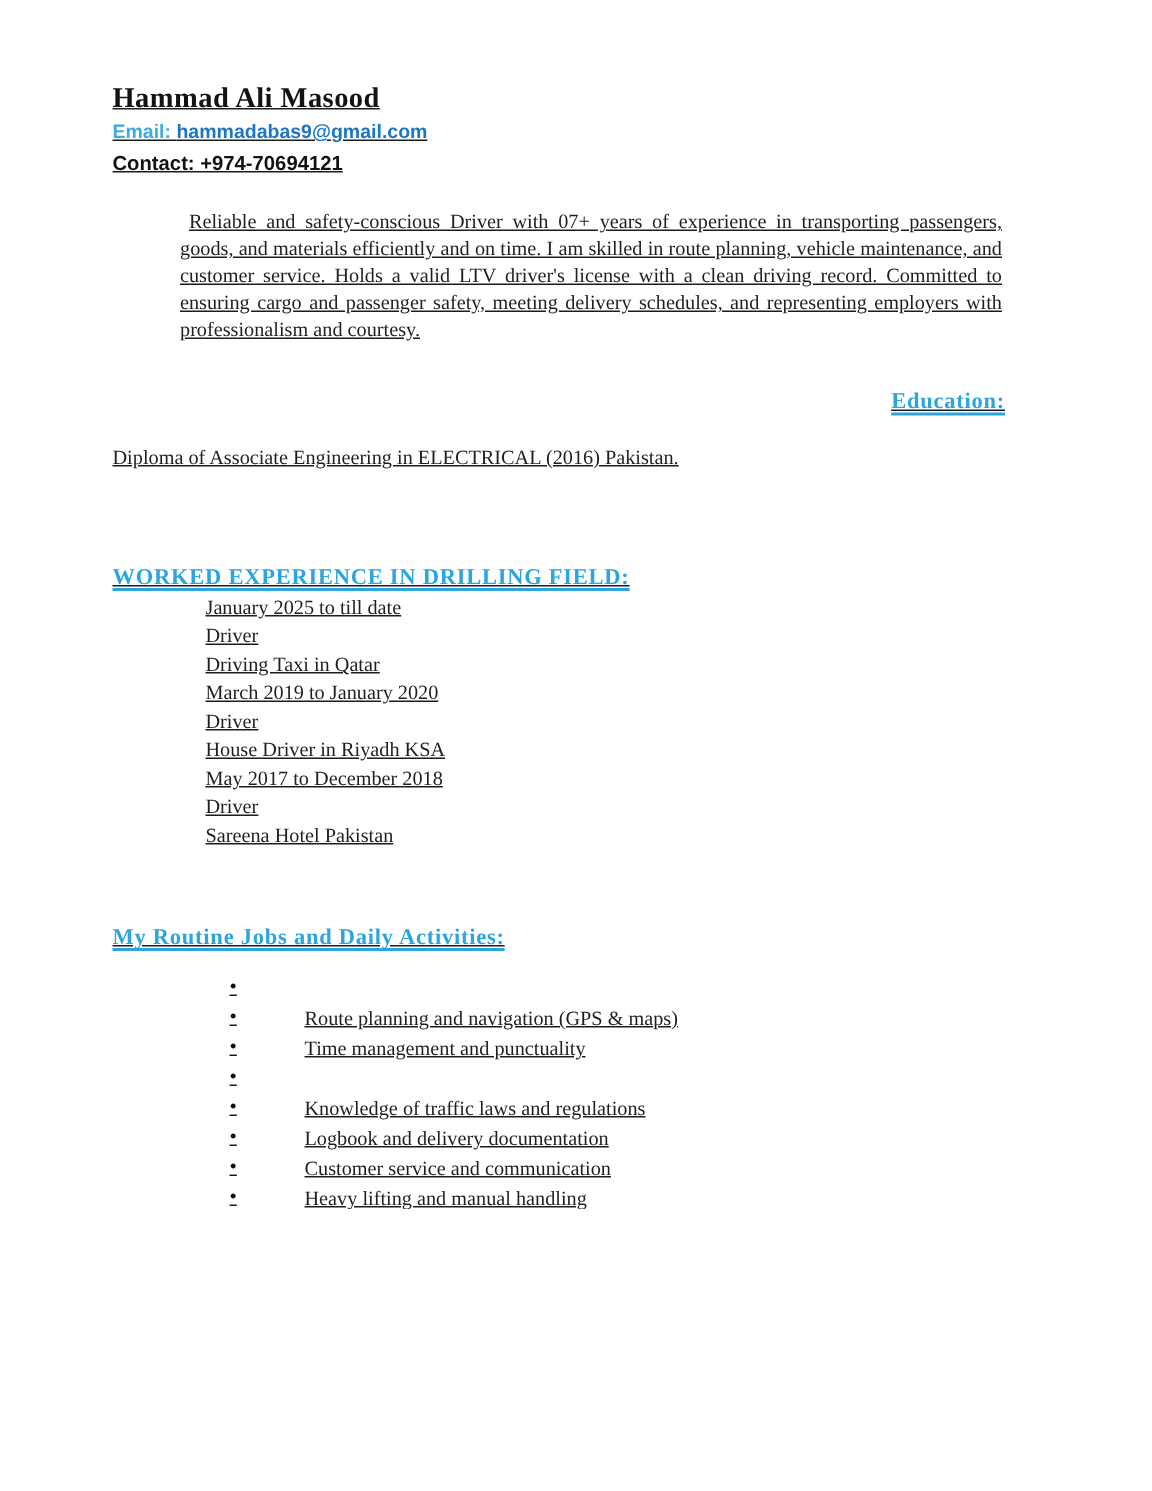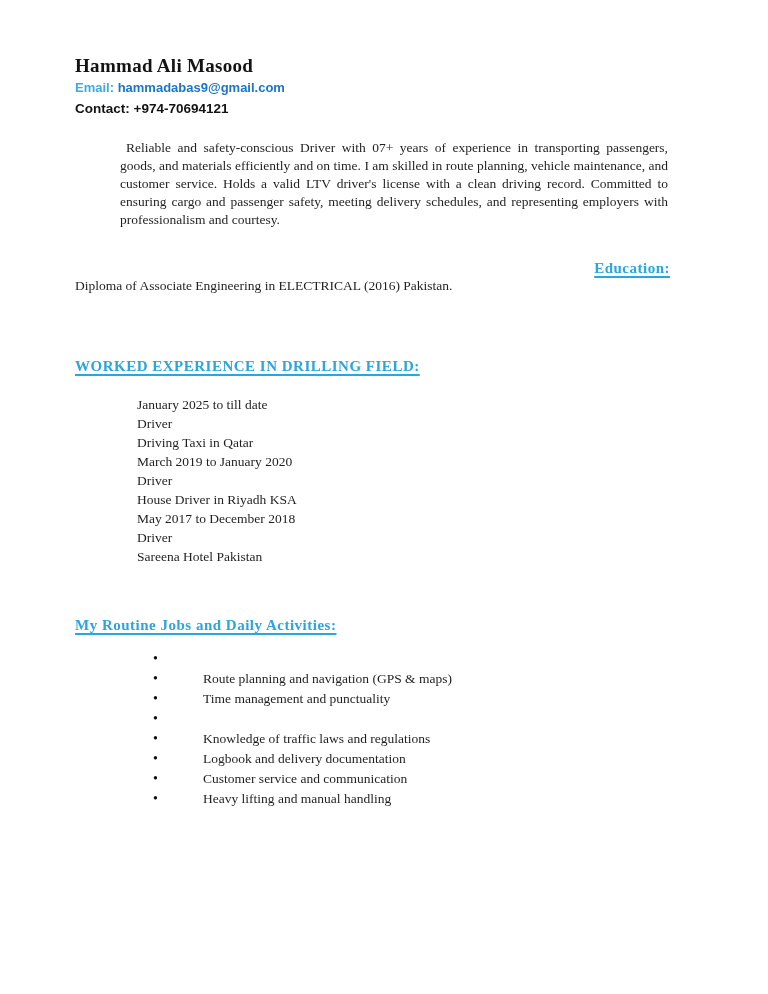--- a/index.html
+++ b/index.html
@@ -5,20 +5,21 @@
   * { margin: 0; padding: 0; box-sizing: border-box; }
   html, body { background: #ffffff; }
   .page {
     position: relative;
     width: 768px;
     height: 806px;
     background: #ffffff;
     overflow: hidden;
     font-family: "Liberation Serif", serif;
     color: #1c1c1c;
+    text-decoration: underline;
   }
   .content { padding-left: 75px; padding-right: 98px; }
 
   .name {
     margin-top: 55px;
     font-size: 19px;
     line-height: 22px;
     font-weight: bold;
     color: #131313;
     letter-spacing: 0.3px;
@@ -61,27 +62,27 @@
     margin-left: 45px;
     width: 548px;
     font-size: 13.5px;
     line-height: 18px;
     text-align: justify;
     text-indent: 6px;
     color: #1f1f1f;
   }
 
   .education-line {
+    margin-top: 19px;
     font-size: 13.5px;
     line-height: 16px;
     color: #1f1f1f;
   }
 
   .exp-list {
-    margin-top: 19px;
     margin-left: 62px;
     font-size: 13.5px;
     line-height: 19px;
     color: #1f1f1f;
   }
 
   .routine-list {
     margin-top: 14px;
     list-style: none;
     font-size: 13.5px;

